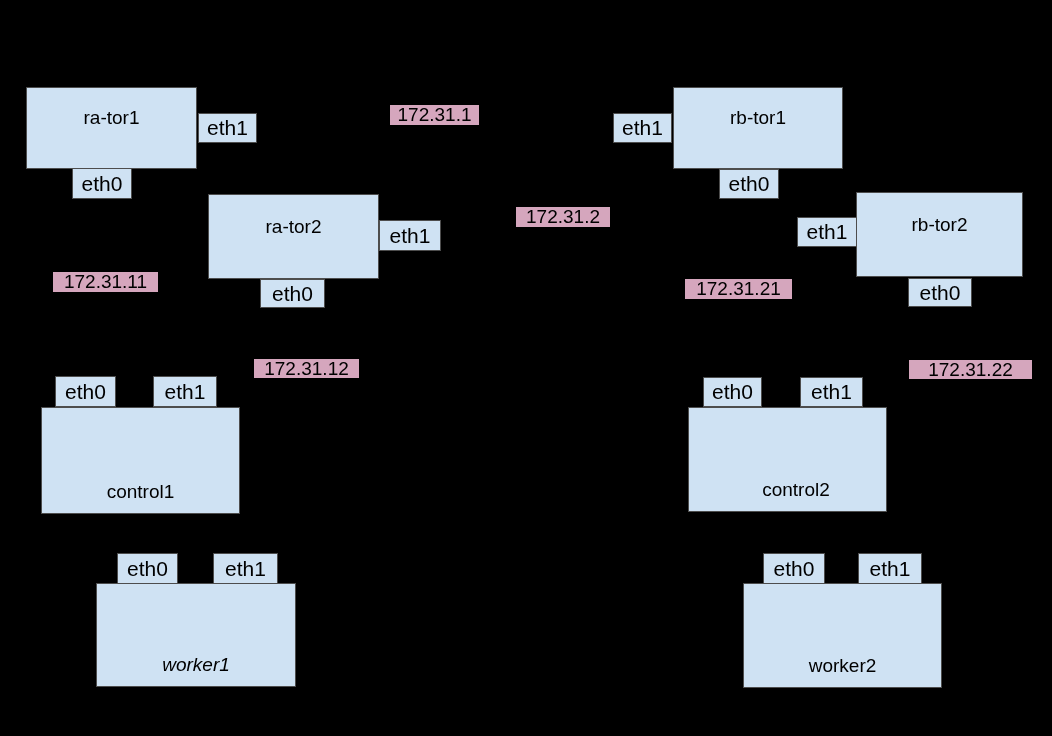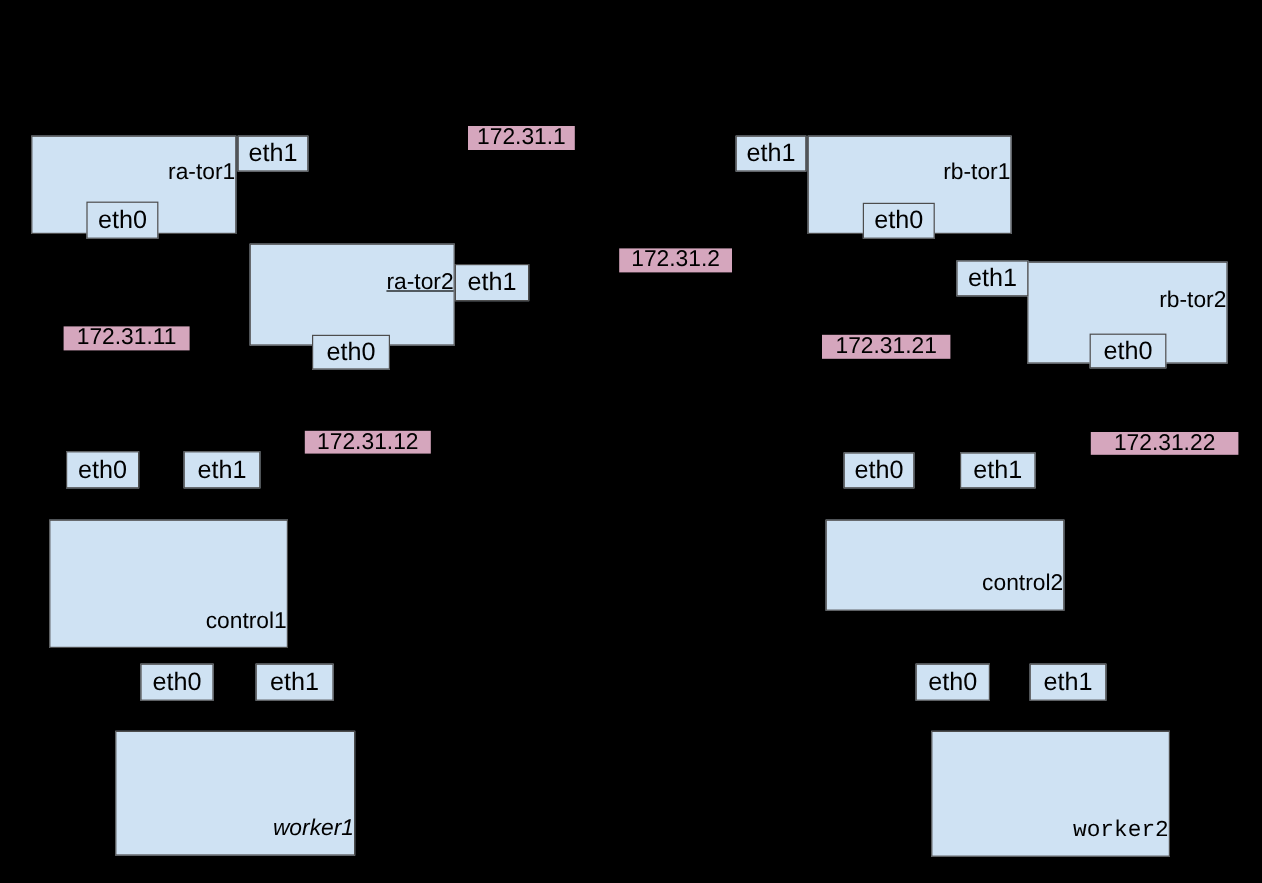--- a/index.html
+++ b/index.html
@@ -18,24 +18,23 @@
     font-family: "Liberation Sans", sans-serif;
     color: var(--text);
     overflow: hidden;
   }
   .node {
     position: absolute;
     background: var(--node_fill);
     border: 1px solid var(--node_stroke);
     box-sizing: border-box;
     display: flex;
-    justify-content: flex-end;
+    justify-content: center;
     font-size: 19px;
     z-index: 1;
-    margin-top: 26px;
   }
   .node.tor  { align-items: center; padding-bottom: 20px; }
   .node.host { align-items: flex-end; padding-bottom: 10px; }
   .iface {
     position: absolute;
     background: var(--node_fill);
     border: 1px solid var(--node_stroke);
     box-sizing: border-box;
     display: flex;
     align-items: center;
@@ -52,45 +51,45 @@
     font-size: 19px;
     white-space: nowrap;
     z-index: 3;
   }
 
   
   #n-ra-tor1  { left: 26px;  top: 87px;  width: 171px; height: 82px; }
   #i-ra-tor1-eth1 { left: 198px; top: 113px; width: 59px; height: 30px; }
   #i-ra-tor1-eth0 { left: 72px;  top: 168px; width: 60px; height: 31px; }
 
-  #n-ra-tor2  { left: 208px; top: 177px; width: 171px; height: 85px; text-decoration: underline; }
+  #n-ra-tor2  { left: 208px; top: 194px; width: 171px; height: 85px; }
   #i-ra-tor2-eth1 { left: 379px; top: 220px; width: 62px; height: 31px; }
   #i-ra-tor2-eth0 { left: 260px; top: 279px; width: 65px; height: 29px; }
 
   #n-rb-tor1  { left: 673px; top: 87px;  width: 170px; height: 82px; }
   #i-rb-tor1-eth1 { left: 613px; top: 113px; width: 59px; height: 30px; }
   #i-rb-tor1-eth0 { left: 719px; top: 169px; width: 60px; height: 30px; }
 
   #n-rb-tor2  { left: 856px; top: 192px; width: 167px; height: 85px; }
   #i-rb-tor2-eth1 { left: 797px; top: 217px; width: 60px; height: 30px; }
   #i-rb-tor2-eth0 { left: 908px; top: 278px; width: 64px; height: 29px; }
 
   #n-control1 { left: 41px;  top: 407px; width: 199px; height: 107px; }
   #i-control1-eth0 { left: 55px;  top: 376px; width: 61px; height: 31px; }
   #i-control1-eth1 { left: 153px; top: 376px; width: 64px; height: 31px; }
 
-  #n-control2 { left: 688px; top: 407px; width: 199px; height: 76px; padding-left: 17px; }
+  #n-control2 { left: 688px; top: 407px; width: 199px; height: 105px; padding-left: 17px; }
   #i-control2-eth0 { left: 703px; top: 377px; width: 59px; height: 30px; }
   #i-control2-eth1 { left: 800px; top: 377px; width: 63px; height: 30px; }
 
   #n-worker1  { left: 96px;  top: 583px; width: 200px; height: 104px; font-style: italic; }
   #i-worker1-eth0 { left: 117px; top: 553px; width: 61px; height: 31px; }
   #i-worker1-eth1 { left: 213px; top: 553px; width: 65px; height: 31px; }
 
-  #n-worker2  { left: 776px; top: 583px; width: 199px; height: 105px; font-family: Liberation Mono, monospace; }
+  #n-worker2  { left: 743px; top: 583px; width: 199px; height: 105px; }
   #i-worker2-eth0 { left: 763px; top: 553px; width: 62px; height: 31px; }
   #i-worker2-eth1 { left: 858px; top: 553px; width: 64px; height: 31px; }
 
   
   #ip-net-a { left: 390px; top: 105px; width: 89px;  height: 20px; }
   #ip-net-b { left: 516px; top: 207px; width: 94px;  height: 20px; }
   #ip-11    { left: 53px;  top: 272px; width: 105px; height: 20px; }
   #ip-12    { left: 254px; top: 359px; width: 105px; height: 19px; text-align: center; }
   #ip-21    { left: 685px; top: 279px; width: 107px; height: 20px; }
   #ip-22    { left: 909px; top: 360px; width: 123px; height: 19px; }

